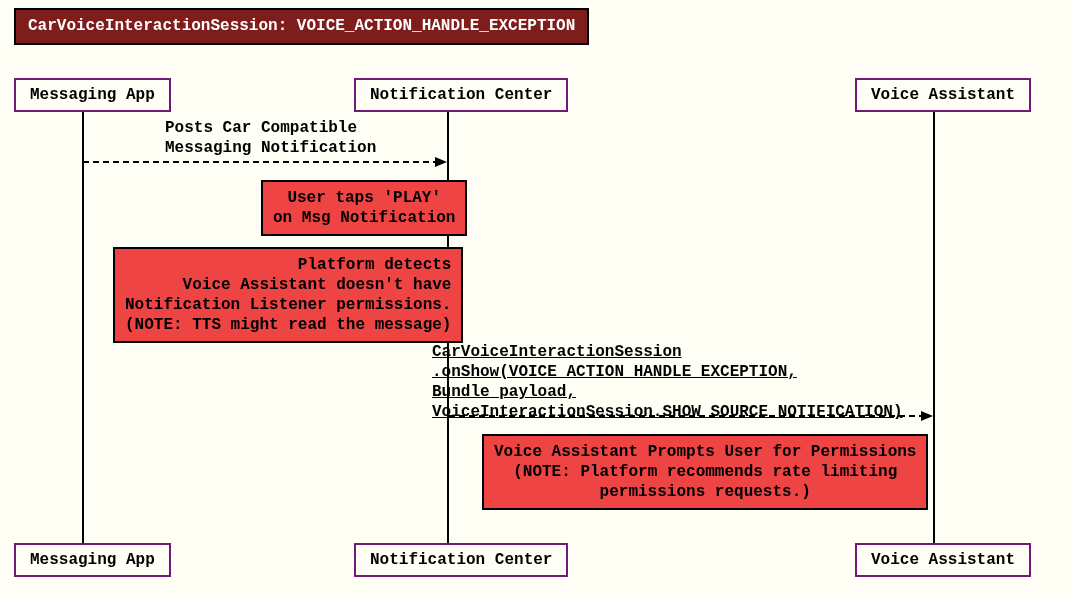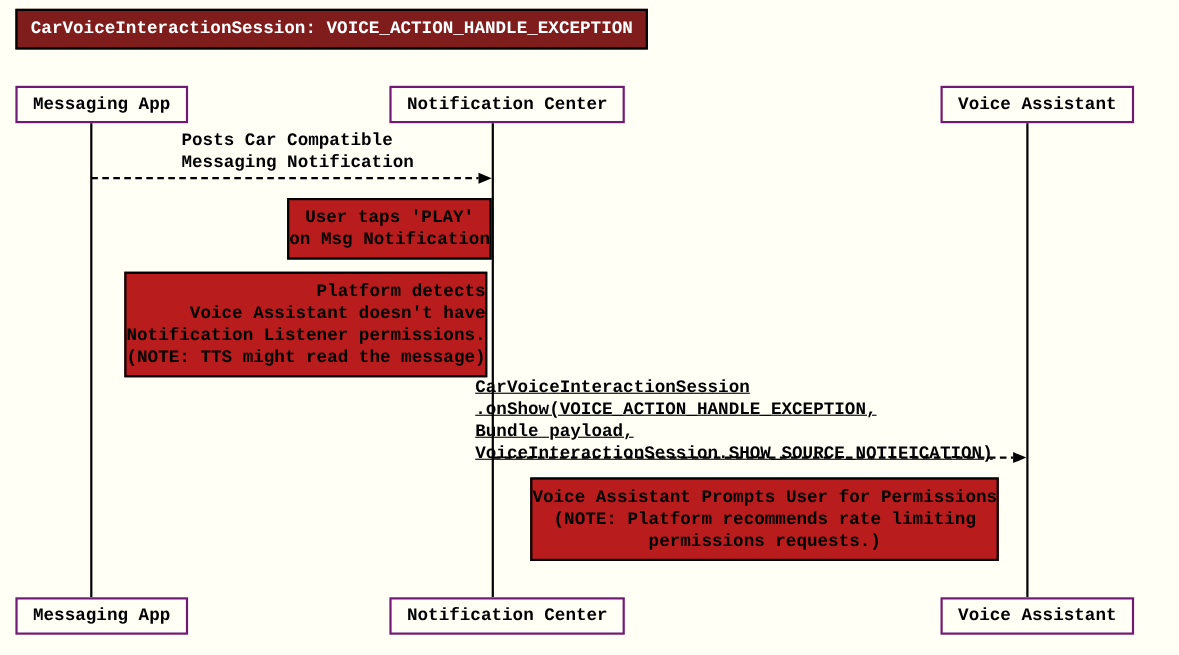--- a/index.html
+++ b/index.html
@@ -42,23 +42,23 @@
   }
   .msg-label {
     position: absolute;
     text-align: left;
     line-height: 1.25;
     white-space: pre;
   }
   .note-box {
     position: absolute;
     border: 2px solid #000;
-    background: #b91c1c;
+    background: #ef4444;
     text-align: center;
-    padding: 6px 0;
+    padding: 6px 10px;
     line-height: 1.25;
     white-space: pre;
   }
   svg.arrow {
     position: absolute;
     overflow: visible;
   }
 </style>
 </head>
 <body>

